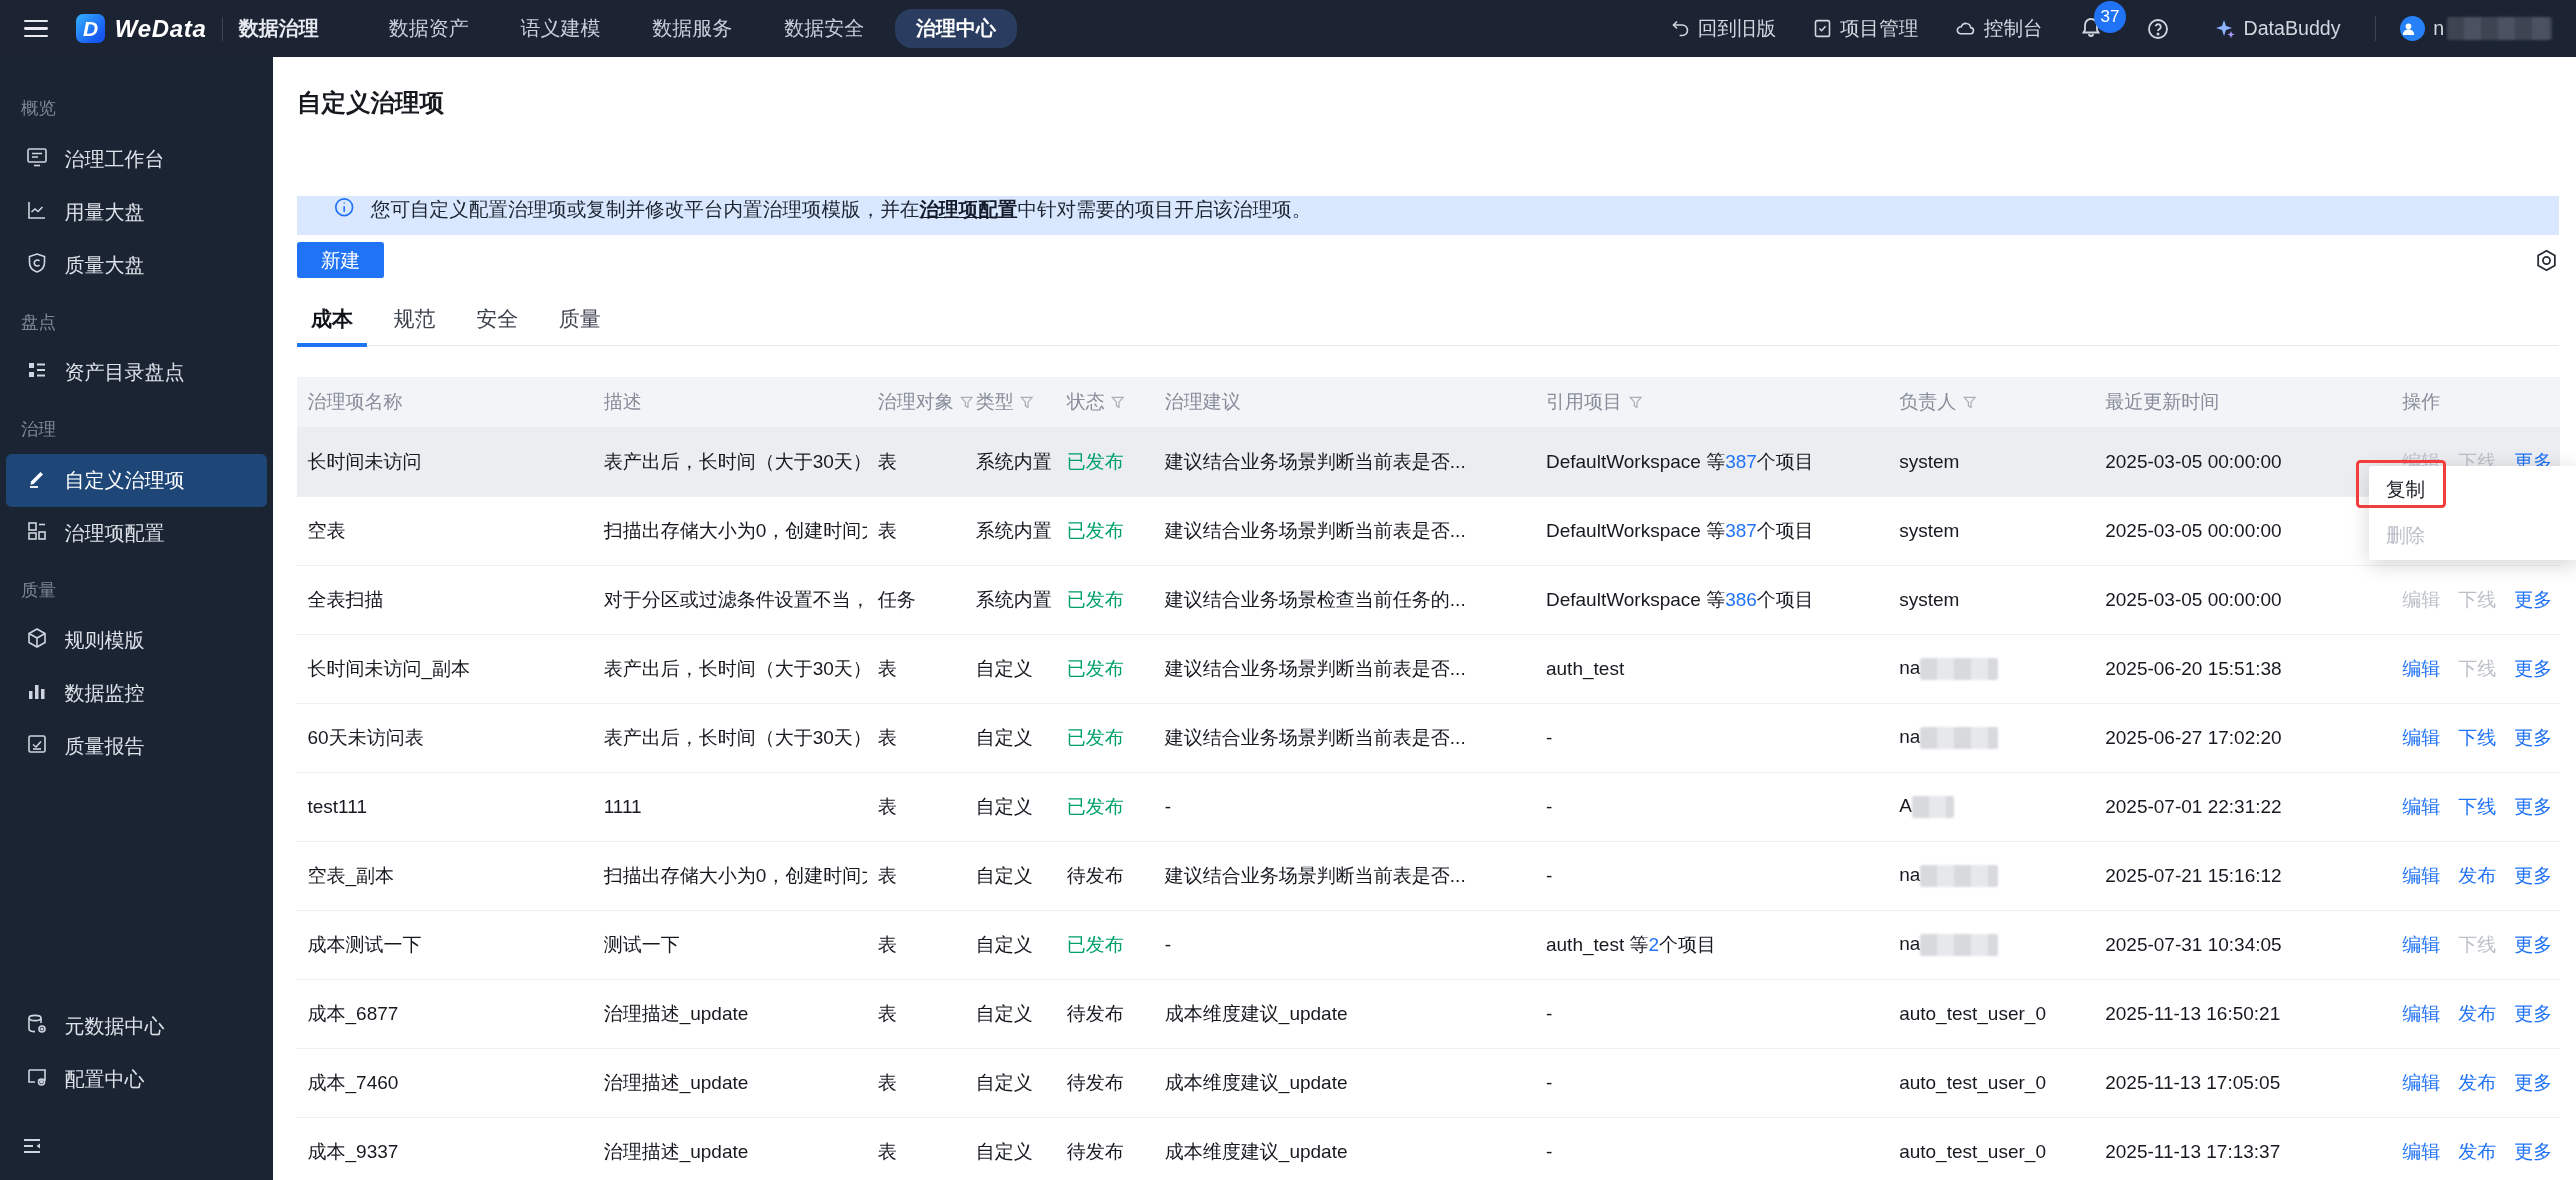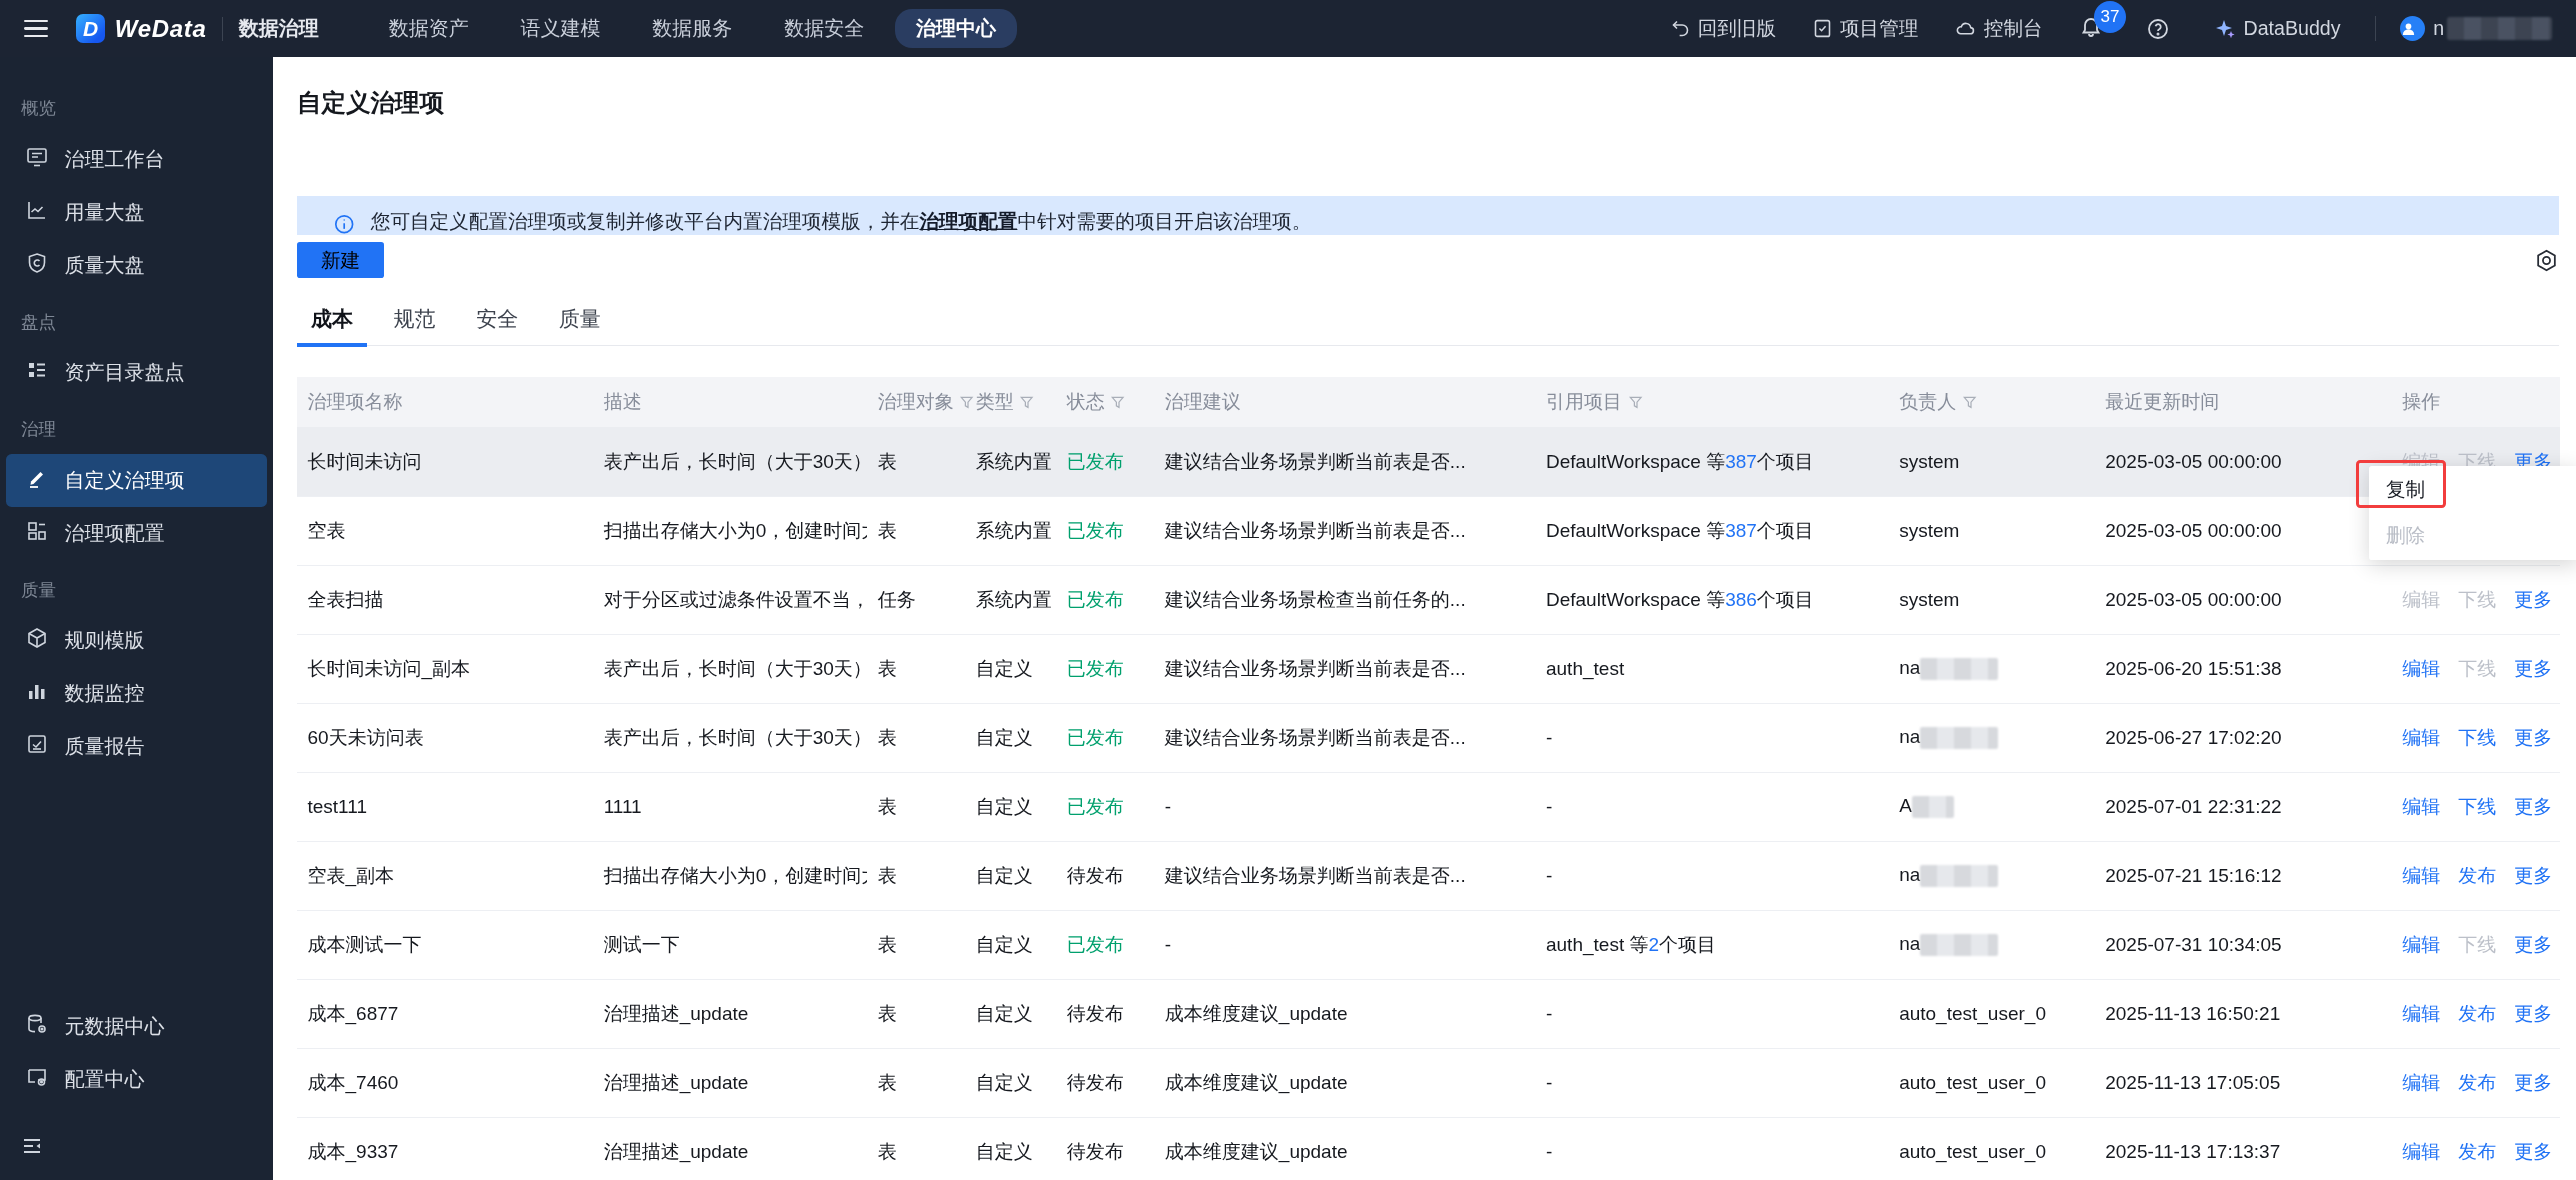--- a/index.html
+++ b/index.html
@@ -43,27 +43,27 @@
   .side-item svg { margin-right:15.4px; flex:none; }
   .side-item.active { background:var(--sidebar_active_bg); color:#fff; }
   .side-footer { position:absolute; left:0; bottom:19.6px; width:100%; }
   .collapse-btn { margin:28px 0 0 19.6px; cursor:pointer; }
 
   
   .main { position:absolute; left:273px; top:57px; width:2303px; height:1123px; background:#fff;
     padding:0 17px 0 24px; }
   .page-title { font-size:24.5px; font-weight:bold; color:#15181e; margin-top:29px; }
 
-  .banner { margin-top:77px; height:39px; background:var(--banner_bg); display:flex; align-items:flex-end;
+  .banner { margin-top:77px; height:39px; background:var(--banner_bg); display:flex; align-items:flex-start;
     padding-left:36px; font-size:19.6px; color:#1e2532; }
   .banner .info-icon { margin-right:15.4px; flex:none; }
   .banner-link { font-weight:bold; text-decoration:underline; color:#141b2a; cursor:pointer; }
 
   .toolbar { margin-top:7px; display:flex; align-items:flex-start; }
-  .btn-primary { width:87px; height:36px; background:var(--primary_blue); color:#000000; font-size:19.6px;
+  .btn-primary { width:87px; height:36px; background:var(--primary_blue); color:#ffffff; font-size:19.6px;
     border:none; border-radius:2.8px; cursor:pointer; }
   .gear-btn { margin-left:auto; margin-top:5.6px; cursor:pointer; }
 
   .tabs { margin-top:17px; display:flex; border-bottom:1.4px solid var(--border); }
   .tab { font-size:21px; color:#3d434e; padding:9.8px 14px 12.6px; margin-right:12.6px; cursor:pointer; position:relative; }
   .tab.active { color:#101319; font-weight:bold; }
   .tab.active::after { content:""; position:absolute; left:0; right:0; bottom:-1.4px; height:4.2px; background:var(--primary_blue); }
 
   
   table { border-collapse:collapse; table-layout:fixed; width:2263px; margin-top:31px; font-size:19px; }

